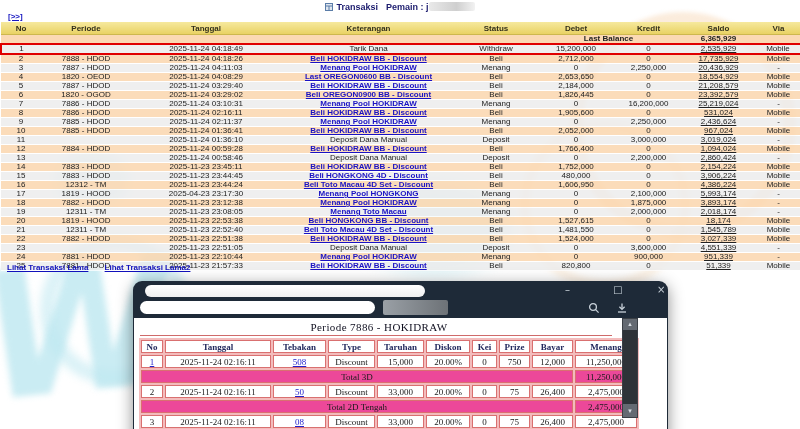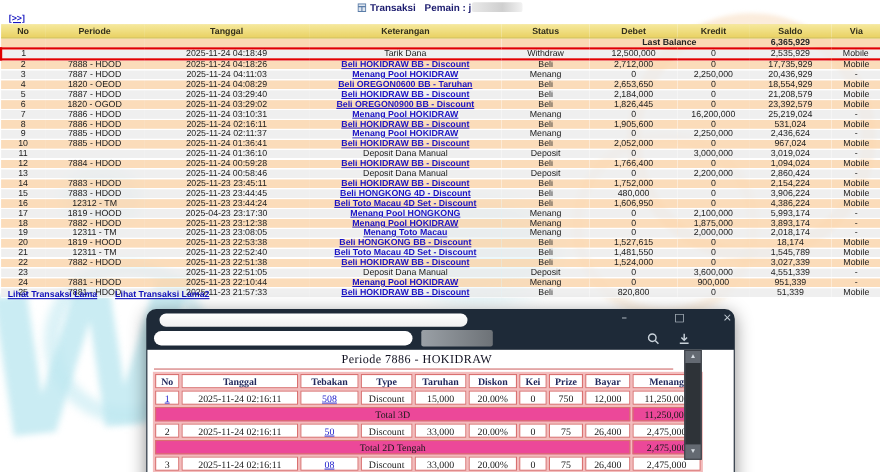--- a/index.html
+++ b/index.html
@@ -39,21 +39,21 @@
   table.tx td{height:8px;line-height:8px;padding:0;text-align:center;color:#222;
               white-space:nowrap;overflow:hidden;border-bottom:1px solid rgba(255,255,255,.75);}
   tr.rowA td{background:rgba(235,235,235,.82);}
   tr.rowB td{background:rgba(251,215,176,.88);}
   tr.lastbal td{background:rgba(251,215,176,.95);font-weight:bold;color:#222;}
   tr.hl td{border-top:2px solid var(--accent_red);border-bottom:2px solid var(--accent_red);}
   tr.hl td:first-child{border-left:2px solid var(--accent_red);}
   tr.hl td:last-child{border-right:2px solid var(--accent_red);}
   .st{color:var(--status);}
   .kr{color:var(--kredit);}
-  .sa{color:var(--saldo);}
+  .sa{color:var(--saldo);text-decoration:underline;}
   .via{color:#555;}
   .saldo-lb{color:var(--saldo);font-weight:bold;}
   a.ket{color:var(--link);font-weight:bold;text-decoration:underline;cursor:pointer;}
   .footer-links{position:absolute;top:263px;left:0;width:634px;text-align:left;z-index:1;font-size:8px;}
   .footer-links a{color:#1111bb;font-weight:bold;text-decoration:underline;margin:0 7px;cursor:pointer;}
 
   
   .popup{position:absolute;left:133px;top:281px;width:535px;height:170px;z-index:5;
          background:var(--chrome);border-radius:9px 9px 0 0;box-shadow:0 4px 16px rgba(0,0,0,.45);}
   .tabbar{position:relative;height:18px;}
@@ -142,21 +142,21 @@
           <td colspan="2">Last Balance</td>
           <td class="saldo-lb">6,365,929</td>
           <td></td>
         </tr>
         <tr class="rowA hl">
           <td>1</td>
           <td></td>
           <td>2025-11-24 04:18:49</td>
           <td>Tarik Dana</td>
           <td class="st">Withdraw</td>
-          <td>12,500,000</td>
+          <td>15,200,000</td>
           <td class="kr">0</td>
           <td class="sa">2,535,929</td>
           <td class="via">Mobile</td>
         </tr>
         <tr class="rowB">
           <td>2</td>
           <td>7888 - HDOD</td>
           <td>2025-11-24 04:18:26</td>
           <td><a class="ket">Beli HOKIDRAW BB - Discount</a></td>
           <td class="st">Beli</td>
@@ -173,21 +173,21 @@
           <td class="st">Menang</td>
           <td>0</td>
           <td class="kr">2,250,000</td>
           <td class="sa">20,436,929</td>
           <td class="via">-</td>
         </tr>
         <tr class="rowB">
           <td>4</td>
           <td>1820 - OEOD</td>
           <td>2025-11-24 04:08:29</td>
-          <td><a class="ket">Beli OREGON0600 BB - Taruhan</a></td>
+          <td><a class="ket">Last OREGON0600 BB - Discount</a></td>
           <td class="st">Beli</td>
           <td>2,653,650</td>
           <td class="kr">0</td>
           <td class="sa">18,554,929</td>
           <td class="via">Mobile</td>
         </tr>
         <tr class="rowA">
           <td>5</td>
           <td>7887 - HDOD</td>
           <td>2025-11-24 03:29:40</td>

